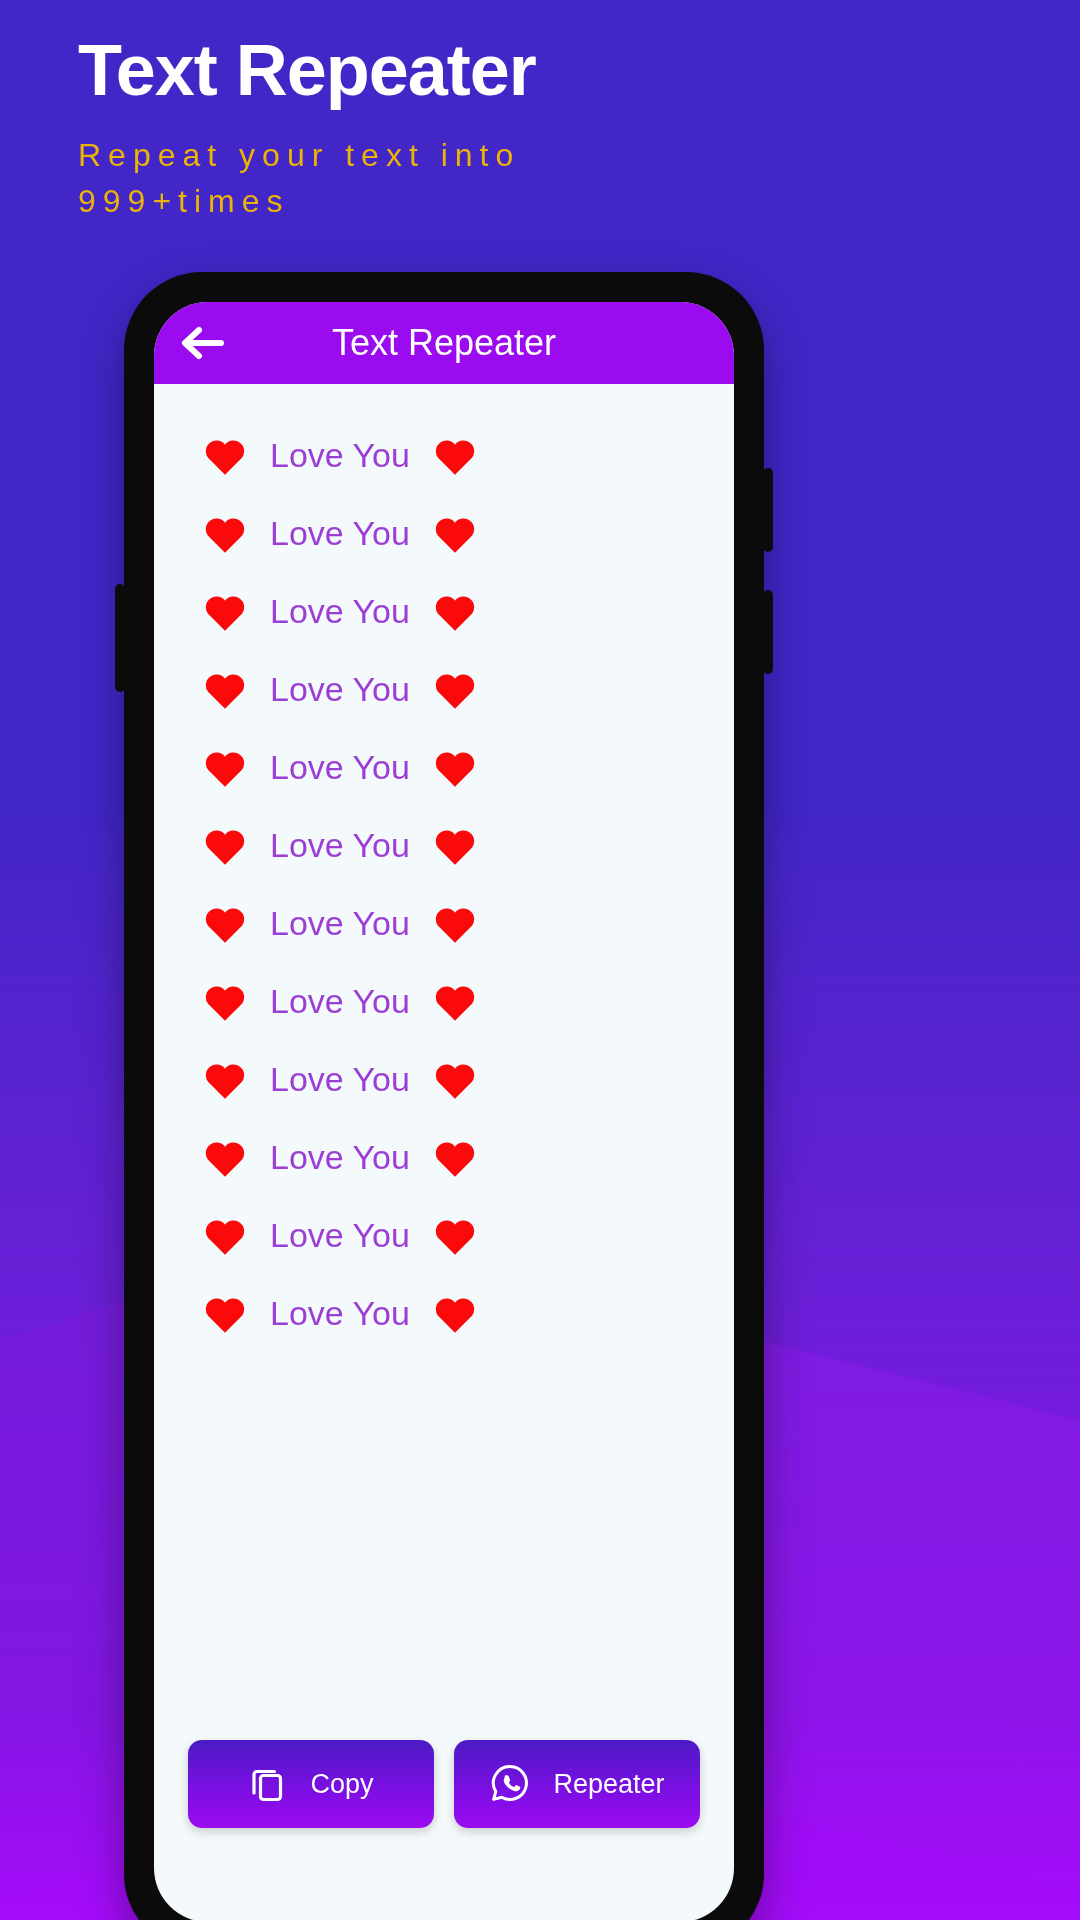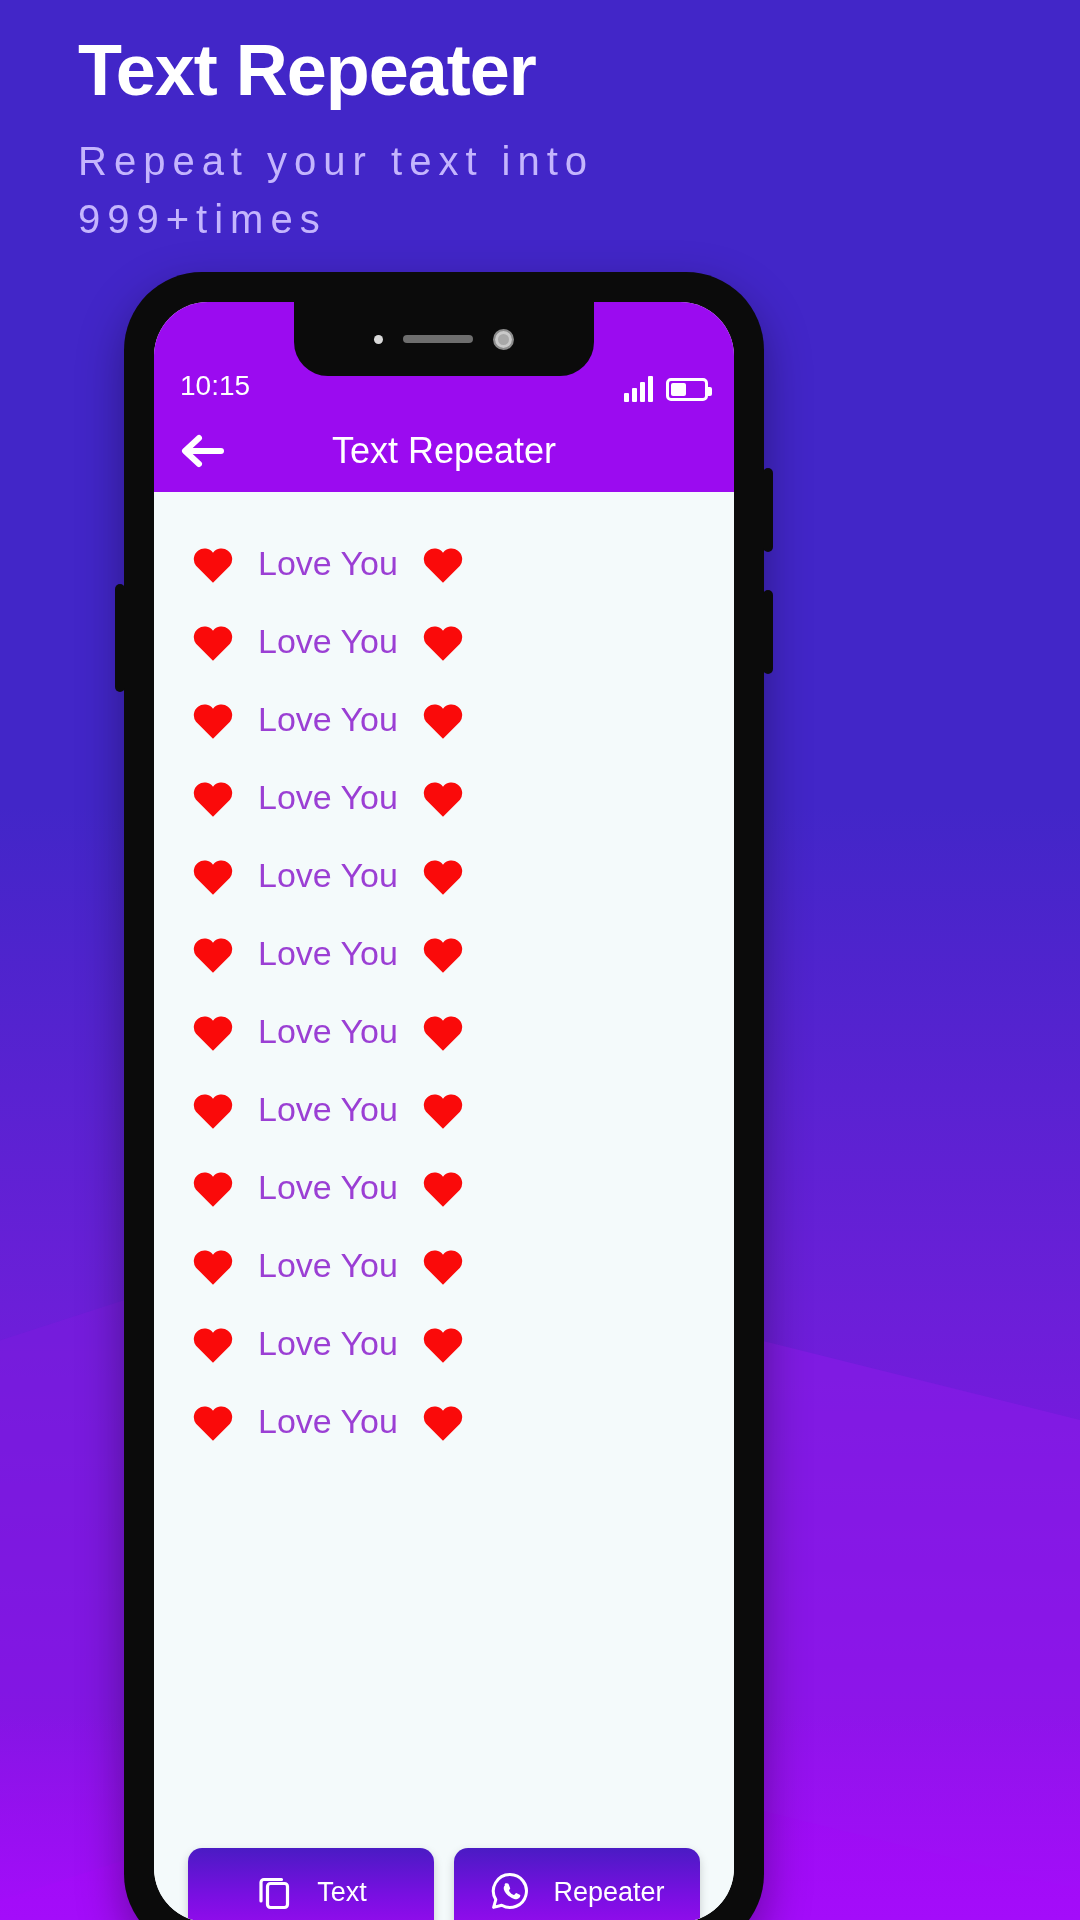--- a/index.html
+++ b/index.html
@@ -36,21 +36,21 @@
   .headline {
     position:absolute; left:78px; top:32px; width:900px;
     z-index:5;
   }
   .headline h1 {
     font-size:72px; font-weight:bold; color:#FFFFFF;
     letter-spacing:-1px; line-height:1.08;
   }
   .headline .sub {
     margin-top:22px;
-    font-size:40px; font-weight:400; color:#c4b5fd;
+    font-size:32px; font-weight:400; color:#eab308;
     letter-spacing:7px; line-height:1.45;
     max-width:640px;
   }
 
   
   .phone {
     position:absolute; left:124px; top:272px;
     width:640px; height:1680px;
     background:#0B0B0B;
     border-radius:78px;
@@ -130,21 +130,21 @@
   
   .list {
     background:#F4FAFB;
     padding:32px 0 0 0;
     height:1340px;
     overflow:hidden;
   }
   .row {
     display:flex; align-items:center;
     height:78px;
-    padding-left:36px;
+    padding-left:48px;
   }
   .heart { width:46px; height:42px; flex:0 0 auto; }
   .row-text {
     font-size:34px; color:#9B3FD4; font-weight:400;
     margin:0 22px; white-space:nowrap;
   }
 
   
   .actions {
     display:flex; align-items:center; justify-content:space-between;
@@ -173,39 +173,20 @@
   <div class="sub">Repeat your text into 999+times</div>
 </div>
 
 <div class="phone">
   <div class="phone-btn btn-left-1"></div>
   <div class="phone-btn btn-right-1"></div>
   <div class="phone-btn btn-right-2"></div>
 
   <div class="screen">
 
-    <div class="statusbar">
-      <div class="status-time">10:15</div>
-      <div class="status-icons">
-        <span class="sig">
-          <i></i>
-            <i></i>
-            <i></i>
-            <i></i>
-        </span>
-        <span class="batt">
-          <span class="lvl"></span>
-        </span>
-      </div>
-      <div class="notch">
-        <span class="notch-dot"></span>
-        <span class="notch-speaker"></span>
-        <span class="notch-cam"></span>
-      </div>
-    </div>
 
     <div class="appbar">
       <div class="back-arrow">
         <svg width="46" height="40" viewBox="0 0 46 40" fill="none">
           <path d="M42 20 H7" stroke="#FFFFFF" stroke-width="6" stroke-linecap="round"></path>
           <path d="M20 7 L6 20 L20 33" stroke="#FFFFFF" stroke-width="6" stroke-linecap="round" stroke-linejoin="round"></path>
         </svg>
       </div>
       <div class="appbar-title">Text Repeater</div>
     </div>
@@ -323,21 +304,21 @@
       </div>
 
     <div class="actions">
       <button class="act-btn">
         <span>
           <svg width="40" height="40" viewBox="0 0 40 40" fill="none">
             <rect x="12.5" y="12.5" width="20" height="24" rx="3" stroke="#FFFFFF" stroke-width="3.2"></rect>
             <path d="M26.5 8.5 H9 a3 3 0 0 0 -3 3 V30" stroke="#FFFFFF" stroke-width="3.2" stroke-linecap="round" stroke-linejoin="round"></path>
           </svg>
         </span>
-        <span class="act-label">Text</span>
+        <span class="act-label">Copy</span>
       </button>
 
       <button class="act-btn">
         <span>
           <svg width="42" height="42" viewBox="0 0 42 42" fill="none">
             <path d="M21 4.5 A16.5 16.5 0 0 0 6.8 29.6 L4.6 37.4 L12.7 35.3
                      A16.5 16.5 0 1 0 21 4.5 Z" stroke="#FFFFFF" stroke-width="3" stroke-linejoin="round"></path>
             <path d="M15.6 14.2 c0.5 -0.9 1.1 -0.9 1.7 -0.9 c0.5 0 1 0 1.4 0.1
                      c0.4 0.1 0.9 0.3 1.2 1.3 c0.4 1.1 1.1 3 1.2 3.2
                      c0.1 0.3 0.1 0.5 0 0.8 c-0.2 0.4 -0.3 0.6 -0.6 0.9

